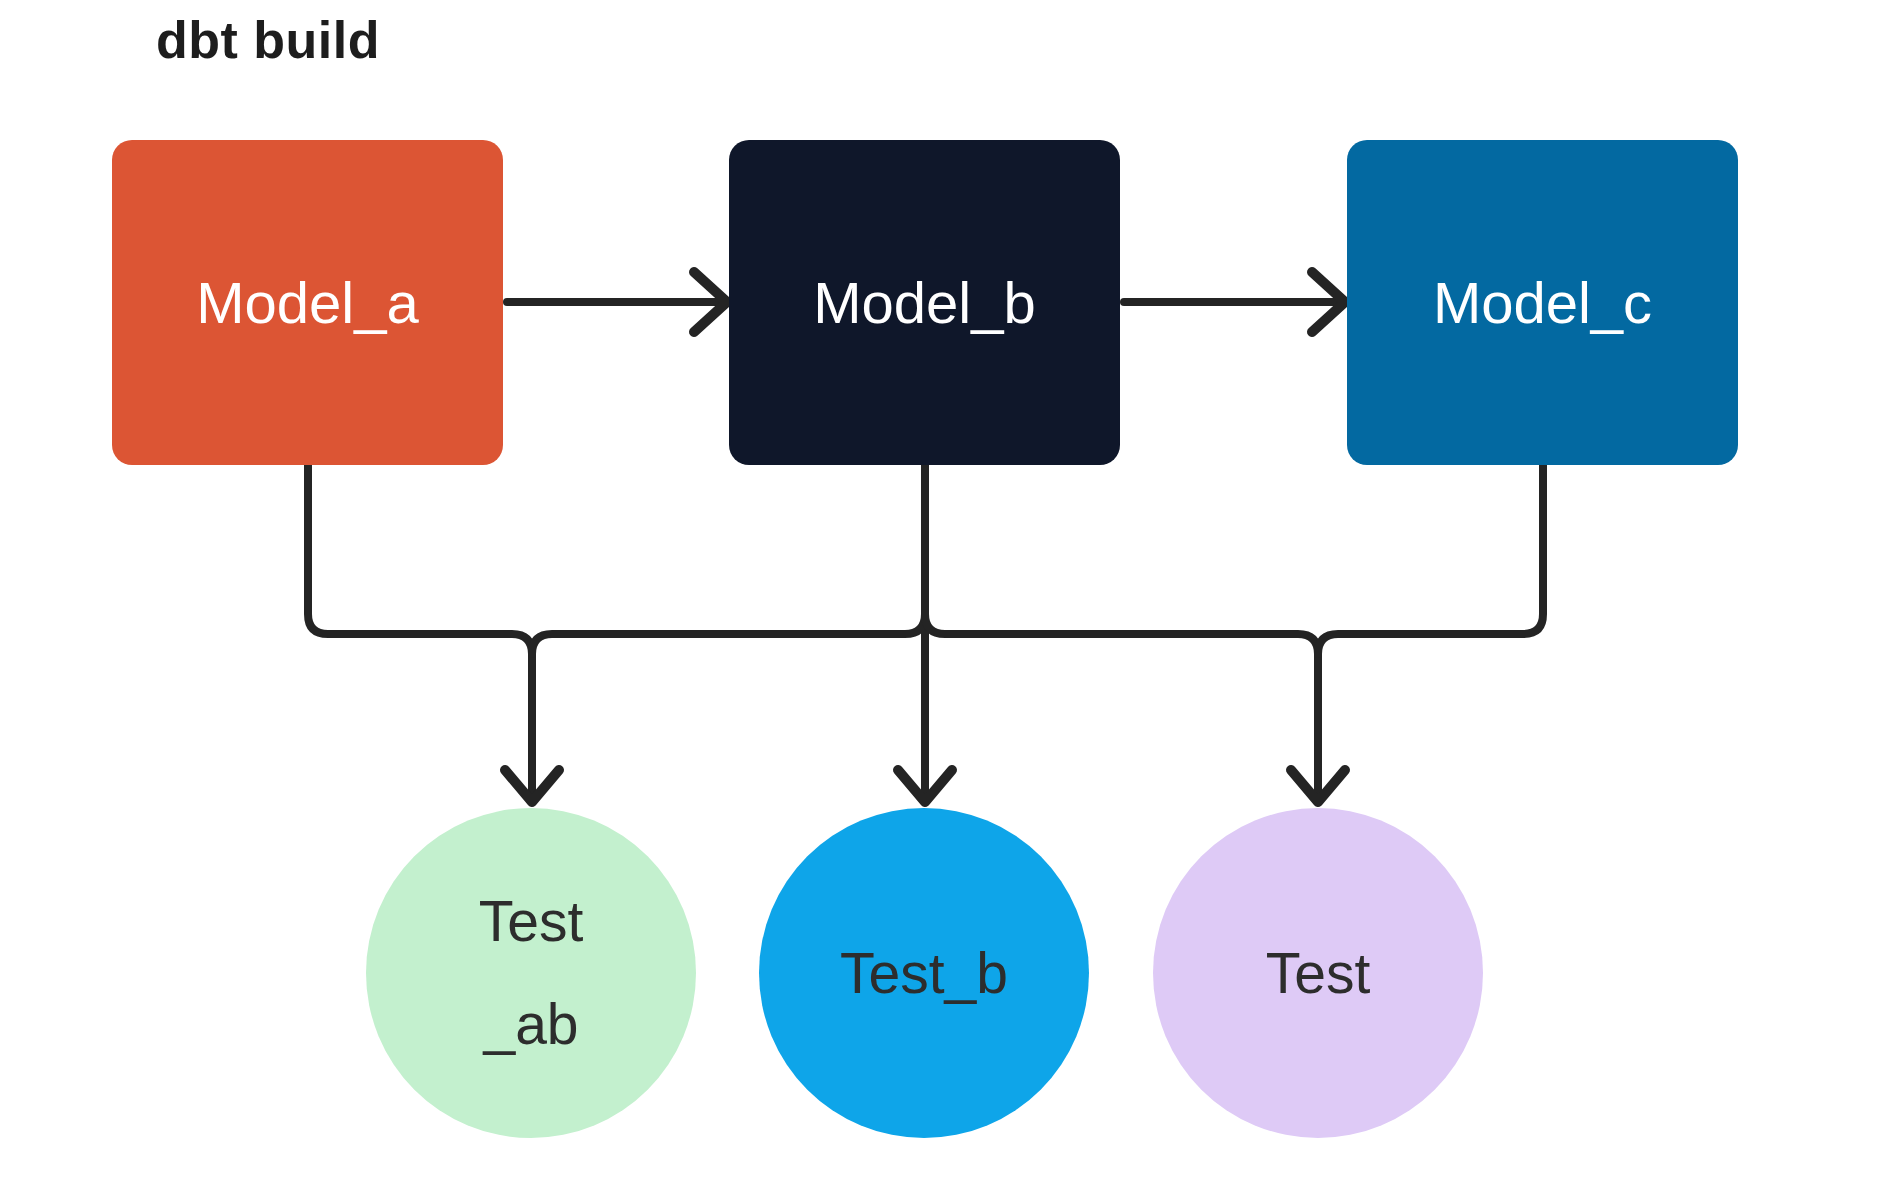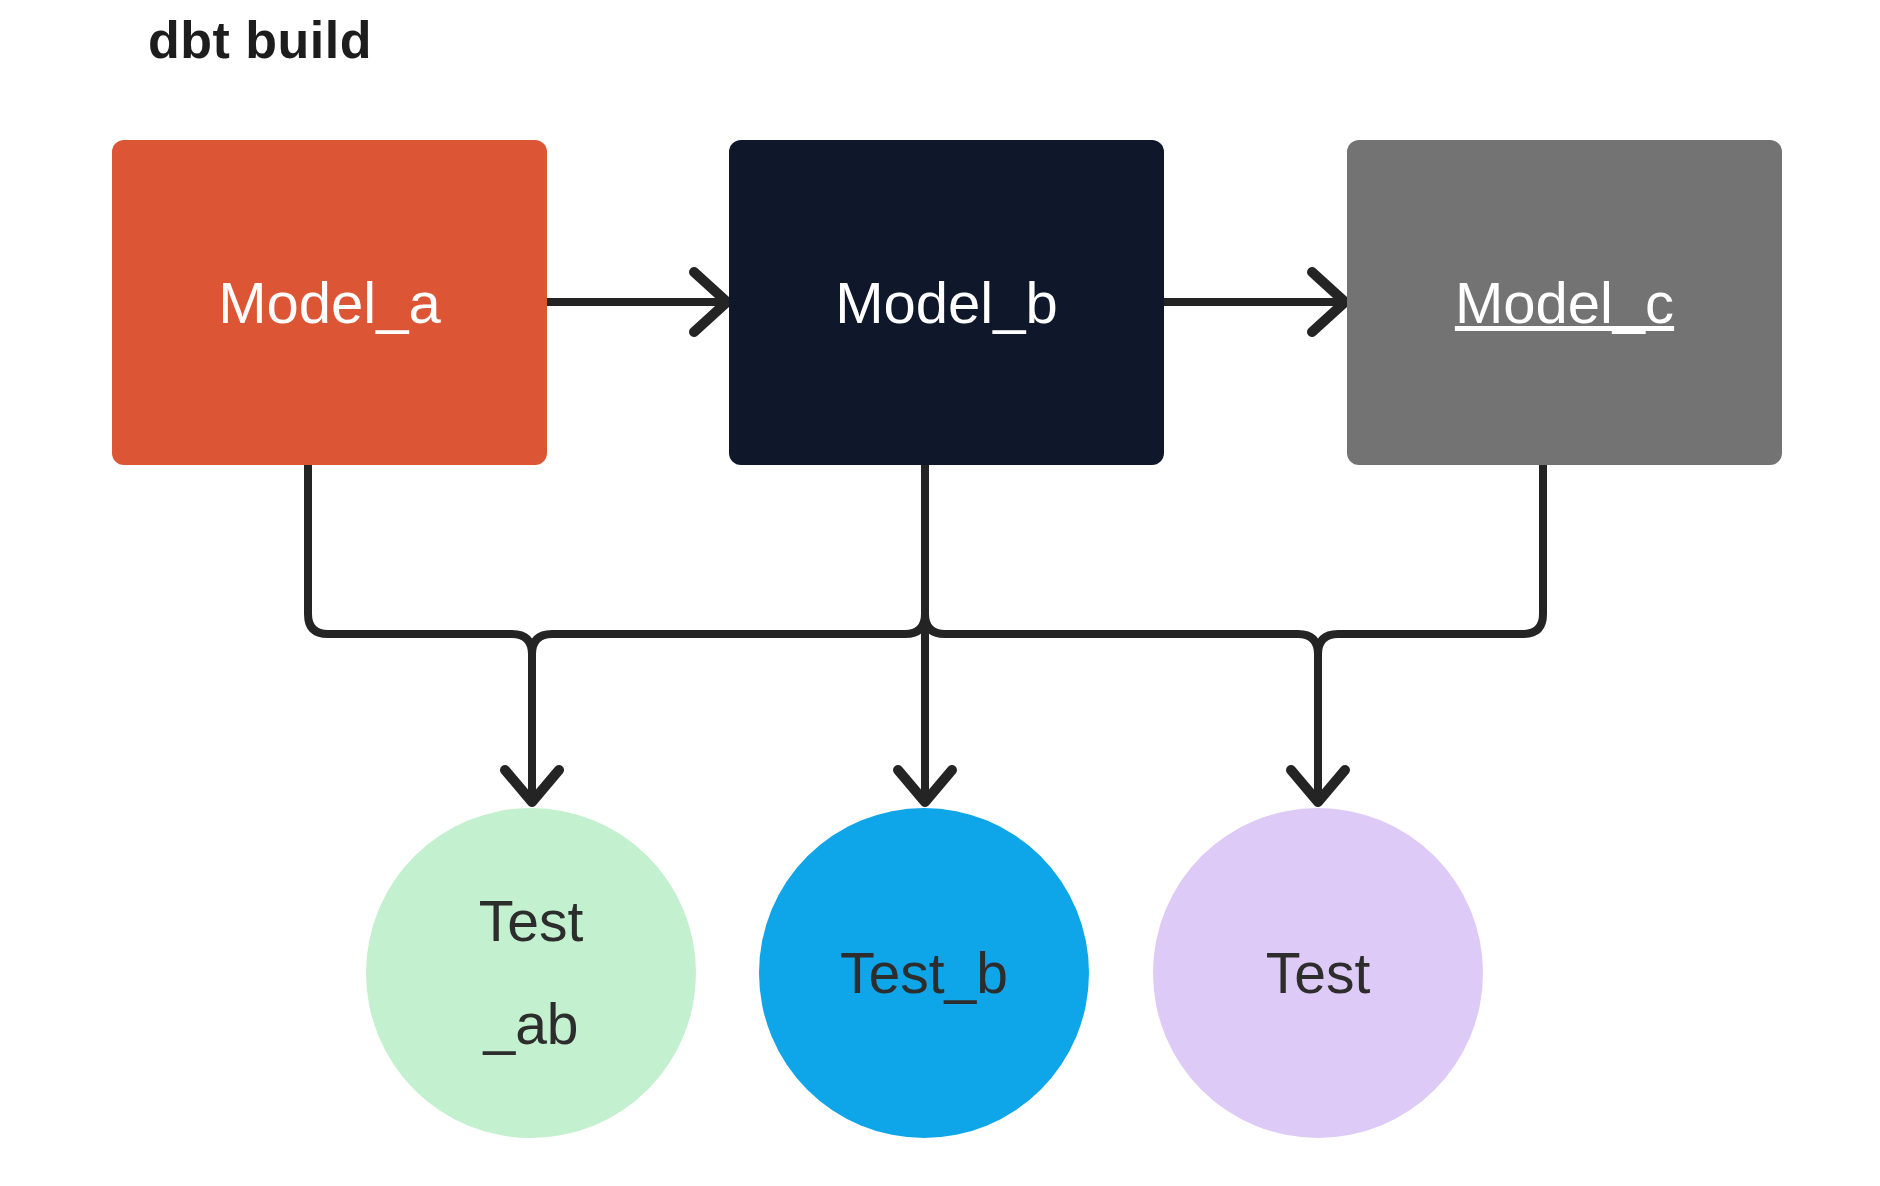--- a/index.html
+++ b/index.html
@@ -7,39 +7,39 @@
   .canvas {
     position: relative;
     width: 1880px;
     height: 1186px;
     background: #ffffff;
     font-family: "Liberation Sans", "DejaVu Sans", sans-serif;
     overflow: hidden;
   }
   .diagram-title {
     position: absolute;
-    left: 148px;
+    left: 156px;
     top: 10px;
     font-size: 52px;
     font-weight: 600;
     color: #1d1d1d;
     letter-spacing: 0.5px;
   }
   .connector-layer {
     position: absolute;
     left: 0; top: 0;
     width: 1880px;
     height: 1186px;
   }
   .model-node {
     position: absolute;
     top: 140px;
-    width: 435px;
+    width: 391px;
     height: 325px;
-    border-radius: 12px;
+    border-radius: 20px;
     display: flex;
     align-items: center;
     justify-content: center;
     font-size: 58px;
     font-weight: 500;
     color: #ffffff;
   }
   .model-a { left: 112px; }
   .model-b { left: 729px; }
   .model-c { left: 1347px; }
@@ -90,21 +90,21 @@
   </svg>
 
   <div class="diagram-title" style="color: rgb(29, 29, 29);">dbt build</div>
 
   <div class="model-node model-a" style="background: rgb(220, 85, 52); color: rgb(255, 255, 255);">
     <span>Model_a</span>
   </div>
   <div class="model-node model-b" style="background: #0f172a; color: rgb(255, 255, 255);">
     <span>Model_b</span>
   </div>
-  <div class="model-node model-c" style="background: #737373; color: rgb(255, 255, 255); text-decoration: underline;">
+  <div class="model-node model-c" style="background: #0369a1; color: rgb(255, 255, 255);">
     <span>Model_c</span>
   </div>
 
   <div class="test-node test-ab" style="background: rgb(195, 240, 206); color: rgb(45, 45, 45);">
     <span>Test</span>
     <span>_ab</span>
   </div>
   <div class="test-node test-b" style="background: #0ea5e9; color: rgb(45, 45, 45);">
     <span>Test_b</span>
   </div>

